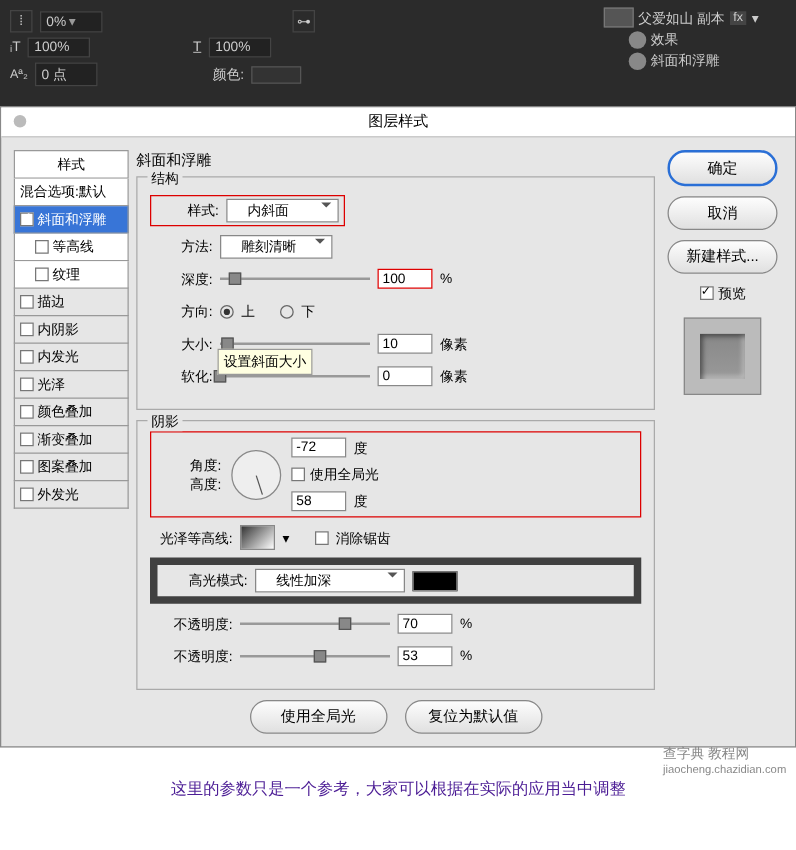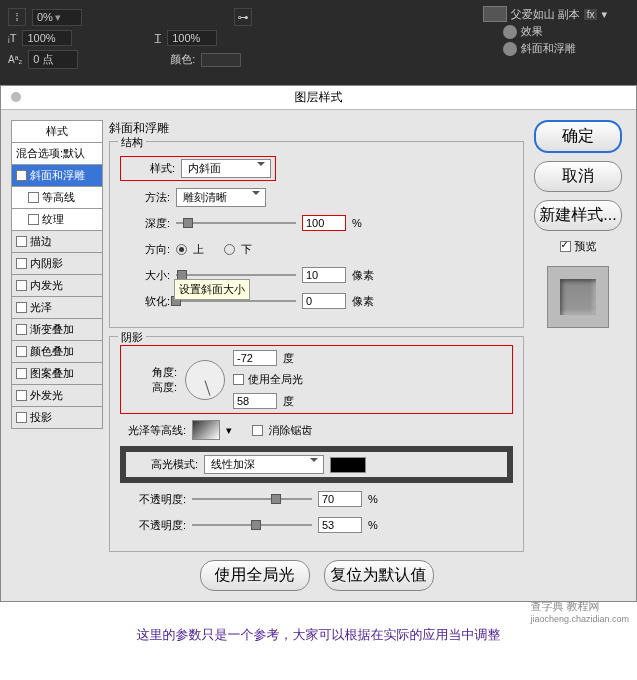--- a/index.html
+++ b/index.html
@@ -26,39 +26,39 @@
 .cb { width: 11px; height: 11px; border: 1px solid #777; background: #fff; display: inline-block; position: relative; flex-shrink: 0; }
 .cb.checked::after { content: "✓"; position: absolute; top: -3px; left: 0; font-size: 10px; color: #000; }
 .style-item.active .cb.checked::after { color: #fff; }
 .center { flex: 1; }
 .fieldset { border: 1px solid #aaa; padding: 8px 10px 10px; margin-bottom: 8px; font-size: 11px; position: relative; }
 .fieldset > .legend { position: absolute; top: -7px; left: 8px; background: #e6e6e6; padding: 0 3px; font-size: 11px; }
 .section-title { font-size: 12px; margin-bottom: 4px; }
 .form-row { display: flex; align-items: center; gap: 6px; margin: 6px 0; font-size: 11px; min-height: 20px; }
 .lbl { width: 50px; text-align: right; }
 .lbl-wide { width: 66px; text-align: right; }
-.select { background: #fff; border: 1px solid #888; padding: 1px 18px 1px 6px; font-size: 11px; position: relative; min-width: 90px; display: inline-block; }
+.select { background: #fff; border: 1px solid #888; padding: 1px 18px 1px 16px; font-size: 11px; position: relative; min-width: 90px; display: inline-block; }
 .select::after { content: ""; position: absolute; right: 5px; top: 4px; border-left: 4px solid transparent; border-right: 4px solid transparent; border-top: 4px solid #555; }
 .select.dbl::after { top: 2px; }
 .slider { flex: 1; height: 14px; position: relative; max-width: 120px; }
 .slider-track { position: absolute; top: 6px; left: 0; right: 0; height: 2px; background: #999; }
 .slider-thumb { position: absolute; top: 2px; width: 10px; height: 10px; background: #888; border: 1px solid #555; transform: translateX(-50%); }
 .num-input { width: 44px; border: 1px solid #888; background: #fff; padding: 1px 3px; font-size: 11px; text-align: left; }
 .unit { font-size: 11px; }
 .radio { width: 11px; height: 11px; border-radius: 50%; border: 1px solid #666; display: inline-block; position: relative; }
 .radio.checked::after { content: ""; position: absolute; top: 2px; left: 2px; width: 5px; height: 5px; border-radius: 50%; background: #333; }
 .redbox { border: 1px solid #d00; padding: 2px 4px; display: inline-flex; align-items: center; gap: 6px; }
 .redbox-row { border: 6px solid #404040; padding: 3px 6px; display: flex; align-items: center; gap: 6px; margin: 4px 0; }
 .tooltip { position: absolute; background: #ffffe1; border: 1px solid #999; padding: 2px 4px; font-size: 11px; z-index: 10; }
 .angle-dial { width: 40px; height: 40px; border: 1px solid #888; border-radius: 50%; background: #eee; position: relative; }
 .angle-line { position: absolute; top: 50%; left: 50%; width: 16px; height: 1px; background: #555; transform-origin: left center; transform: rotate(72deg); }
 .gloss-swatch { width: 28px; height: 20px; border: 1px solid #888; background: linear-gradient(135deg, #333, #fff); display: inline-block; }
 .color-swatch { width: 36px; height: 16px; border: 1px solid #888; display: inline-block; }
 .right-col { width: 96px; display: flex; flex-direction: column; gap: 8px; align-items: center; }
-.btn { background: linear-gradient(#fdfdfd, #e0e0e0); border: 1px solid #888; border-radius: 14px; font-size: 16px; padding: 4px 0; width: 88px; text-align: center; }
+.btn { background: linear-gradient(#fdfdfd, #e0e0e0); border: 1px solid #888; border-radius: 14px; font-size: 12px; padding: 4px 0; width: 88px; text-align: center; }
 .btn.primary { border: 2px solid #2a6fd6; }
 .preview-cb { display: flex; align-items: center; gap: 4px; font-size: 11px; }
 .preview-box { width: 62px; height: 62px; border: 1px solid #888; background: #bbb; display: flex; align-items: center; justify-content: center; margin-top: 4px; }
 .preview-inner { width: 36px; height: 36px; background: linear-gradient(#888, #999); box-shadow: inset 2px 2px 4px rgba(0,0,0,0.5), inset -2px -2px 4px rgba(255,255,255,0.4); }
 .bottom-btns { display: flex; justify-content: center; gap: 14px; margin-top: 8px; }
 .note { text-align: center; font-size: 13px; color: #4c1d95; margin: 24px 10px 10px; }
 .watermark { position: absolute; right: 8px; bottom: 30px; font-size: 11px; color: #888; }
 </style>
 </head>
 <body>
@@ -135,37 +135,33 @@
       <div class="style-item">
           <span class="cb"></span>
           <span>内发光</span>
         </div>
       <div class="style-item">
           <span class="cb"></span>
           <span>光泽</span>
         </div>
       <div class="style-item">
           <span class="cb"></span>
+          <span>颜色叠加</span>
+        </div>
+      <div class="style-item">
+          <span class="cb"></span>
           <span>渐变叠加</span>
         </div>
       <div class="style-item">
           <span class="cb"></span>
-          <span>颜色叠加</span>
-        </div>
-      <div class="style-item">
-          <span class="cb"></span>
           <span>图案叠加</span>
         </div>
       <div class="style-item">
           <span class="cb"></span>
           <span>外发光</span>
-        </div>
-      <div class="style-item">
-          <span class="cb"></span>
-          <span>投影</span>
         </div>
     </div>
 
     <div class="center">
       <div class="section-title">斜面和浮雕</div>
 
       <div class="fieldset">
         <span class="legend">结构</span>
 
         <div class="form-row">

